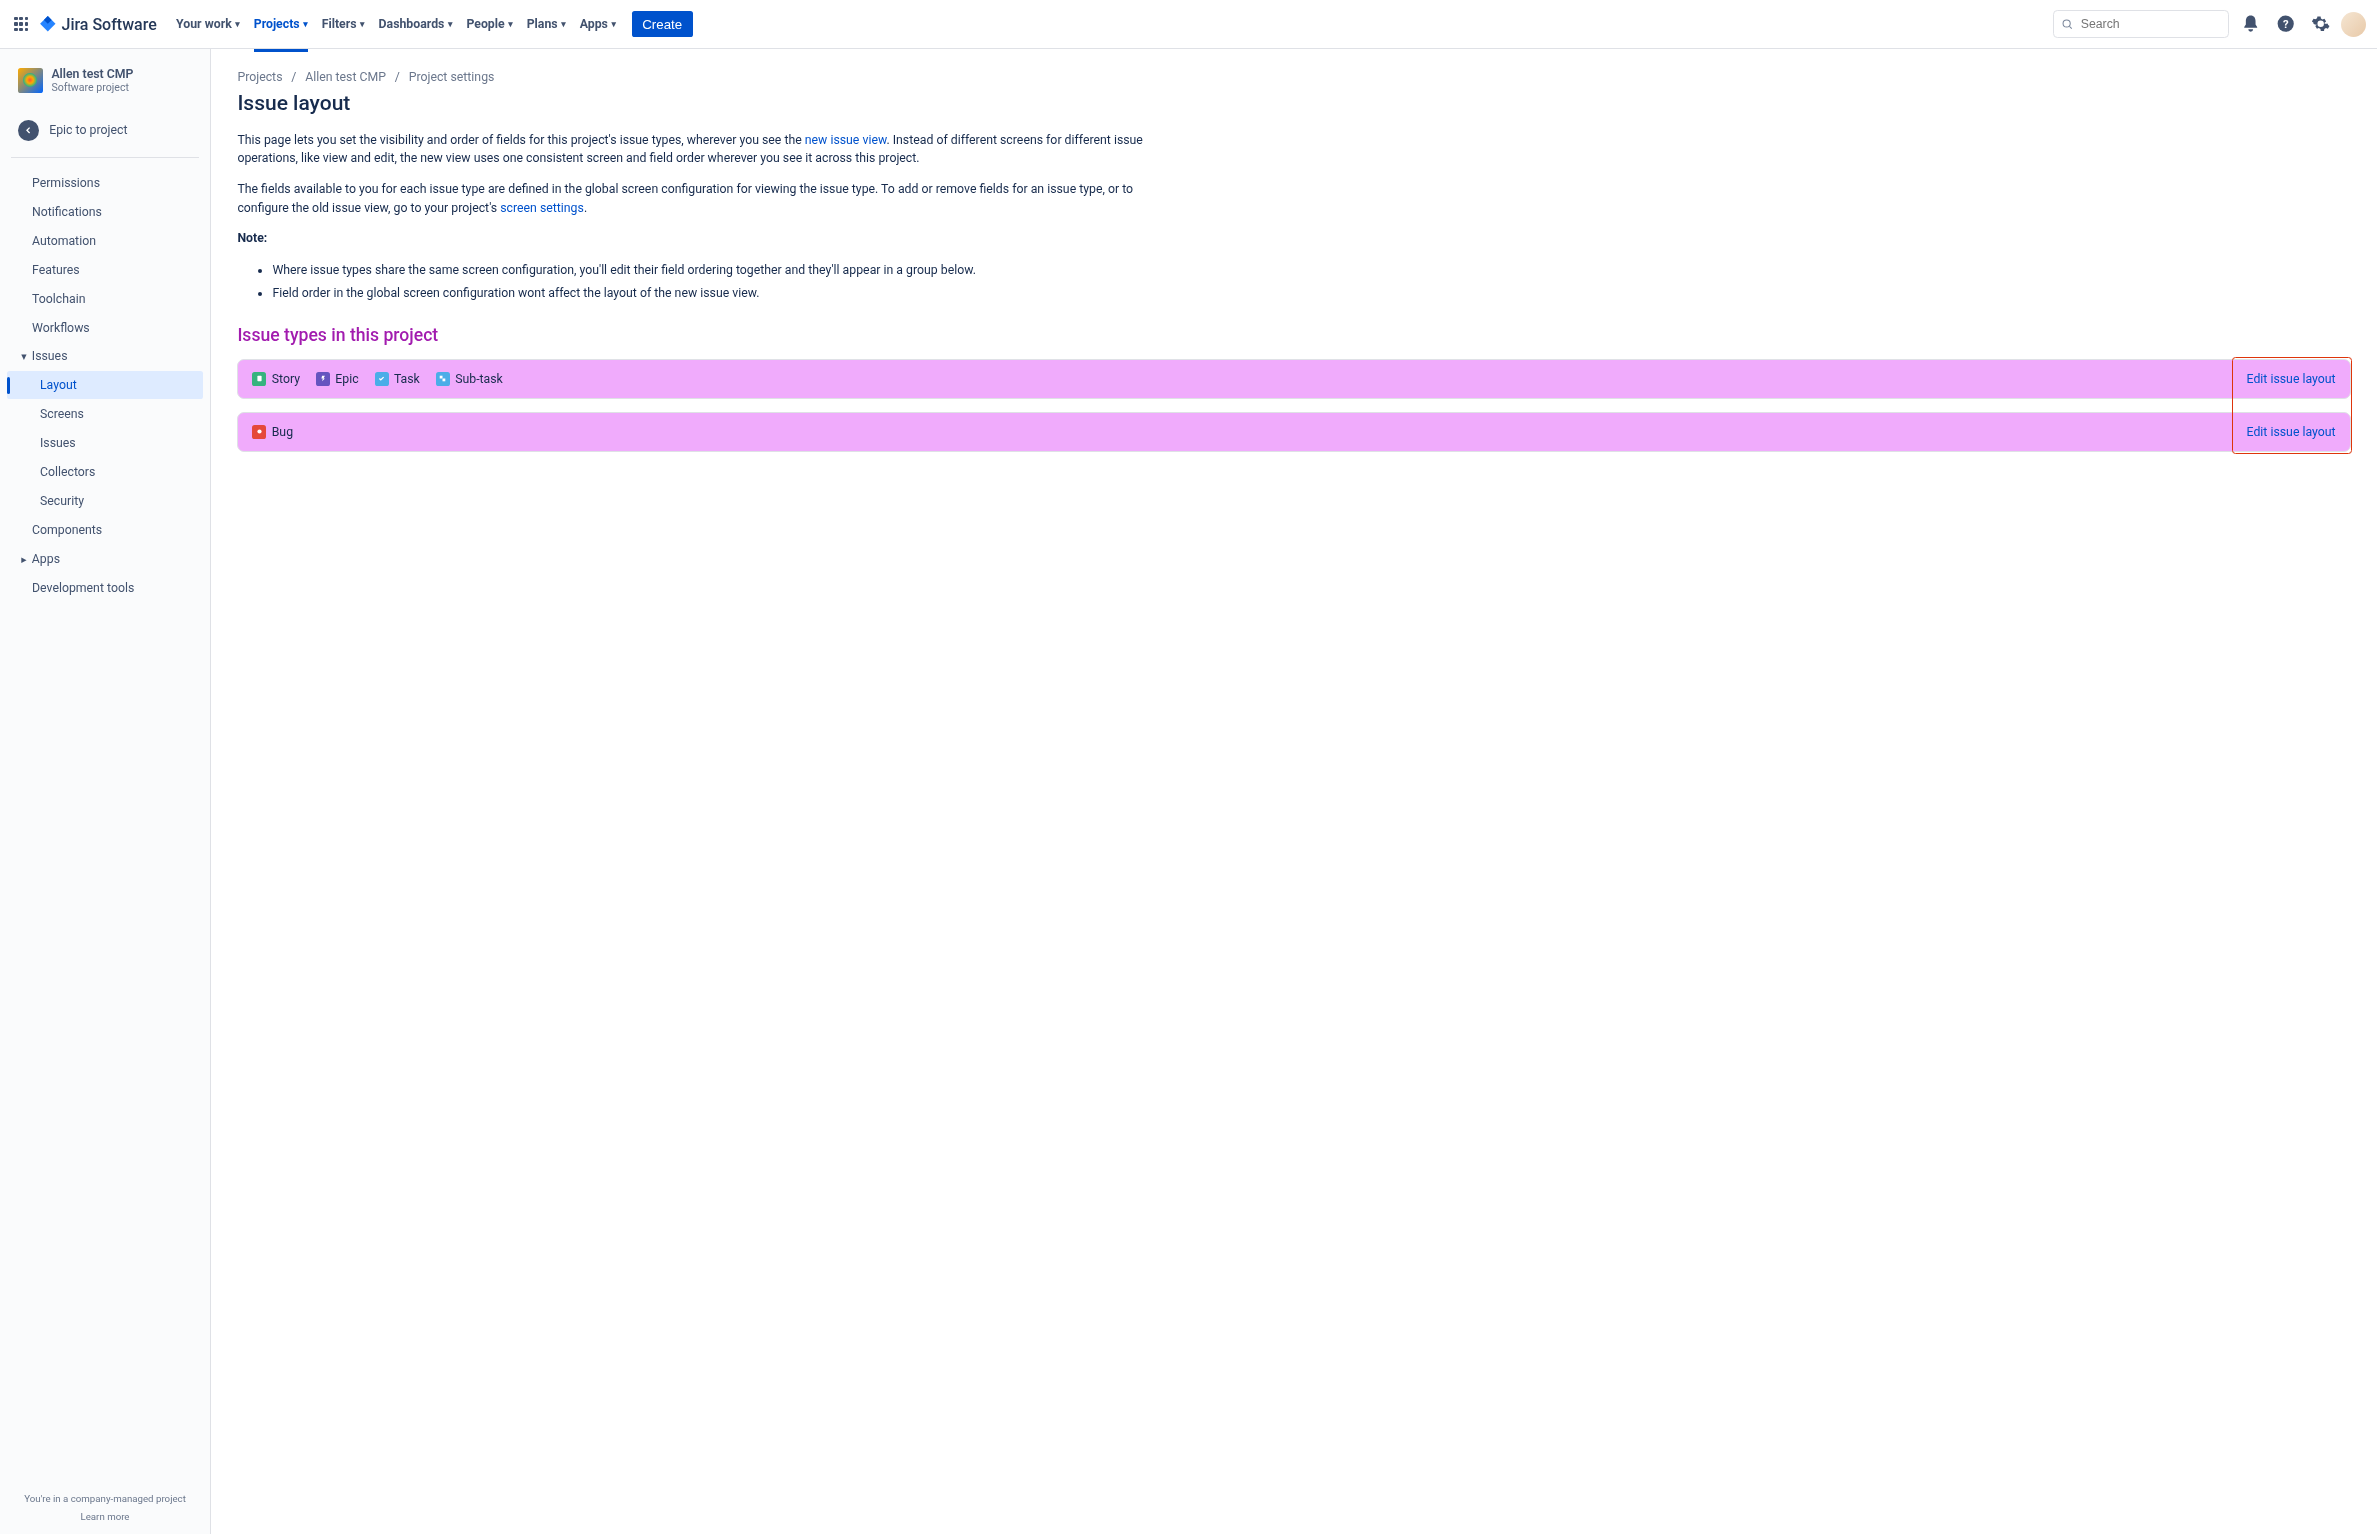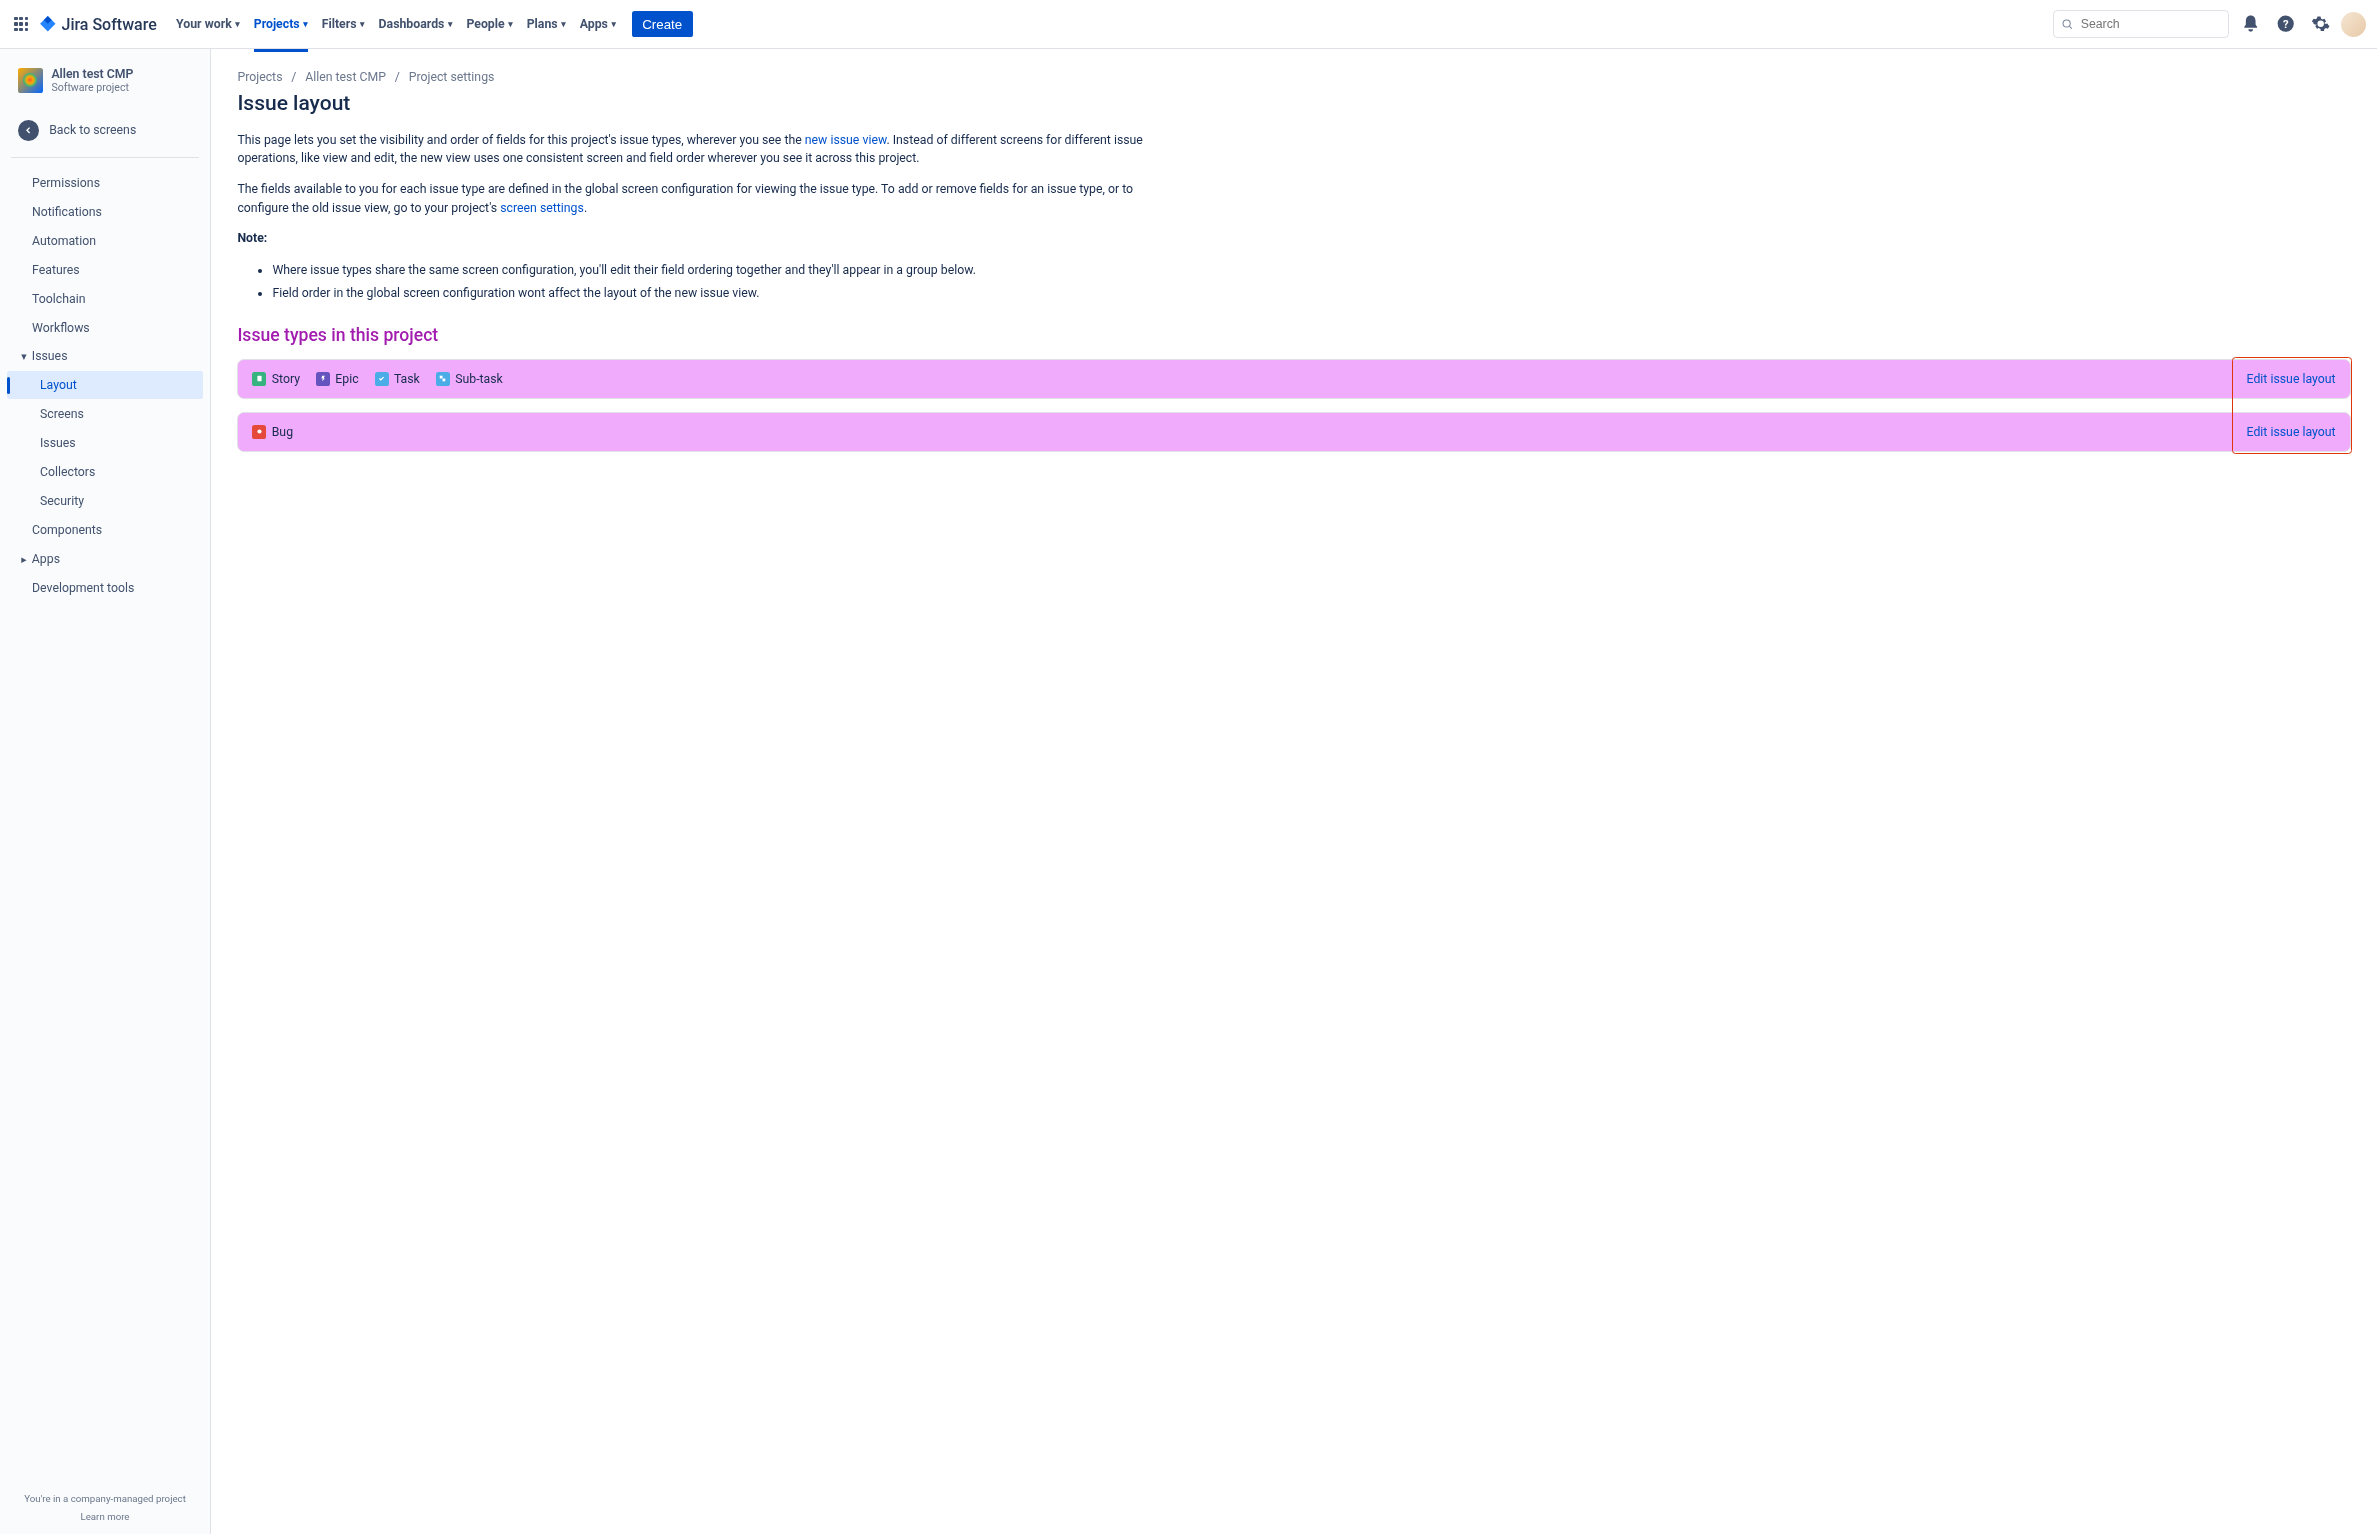--- a/index.html
+++ b/index.html
@@ -173,21 +173,21 @@
         <div class="project-name">Allen test CMP</div>
         <div class="project-type">Software project</div>
       </div>
     </div>
     <div class="back-row">
       <div class="back-circle">
         <svg width="10.6" height="10.6" viewBox="0 0 24 24" fill="none" stroke="#fff" stroke-width="3">
             <path d="M15 6l-6 6 6 6"></path>
           </svg>
       </div>
-      <span>Back to screens</span>
+      <span>Epic to project</span>
     </div>
     <div class="divider"></div>
     <div class="side-items" id="side-items">
         <div class="side-item">
           <span>Permissions</span>
         </div>
         <div class="side-item">
           <span>Notifications</span>
         </div>
         <div class="side-item">

